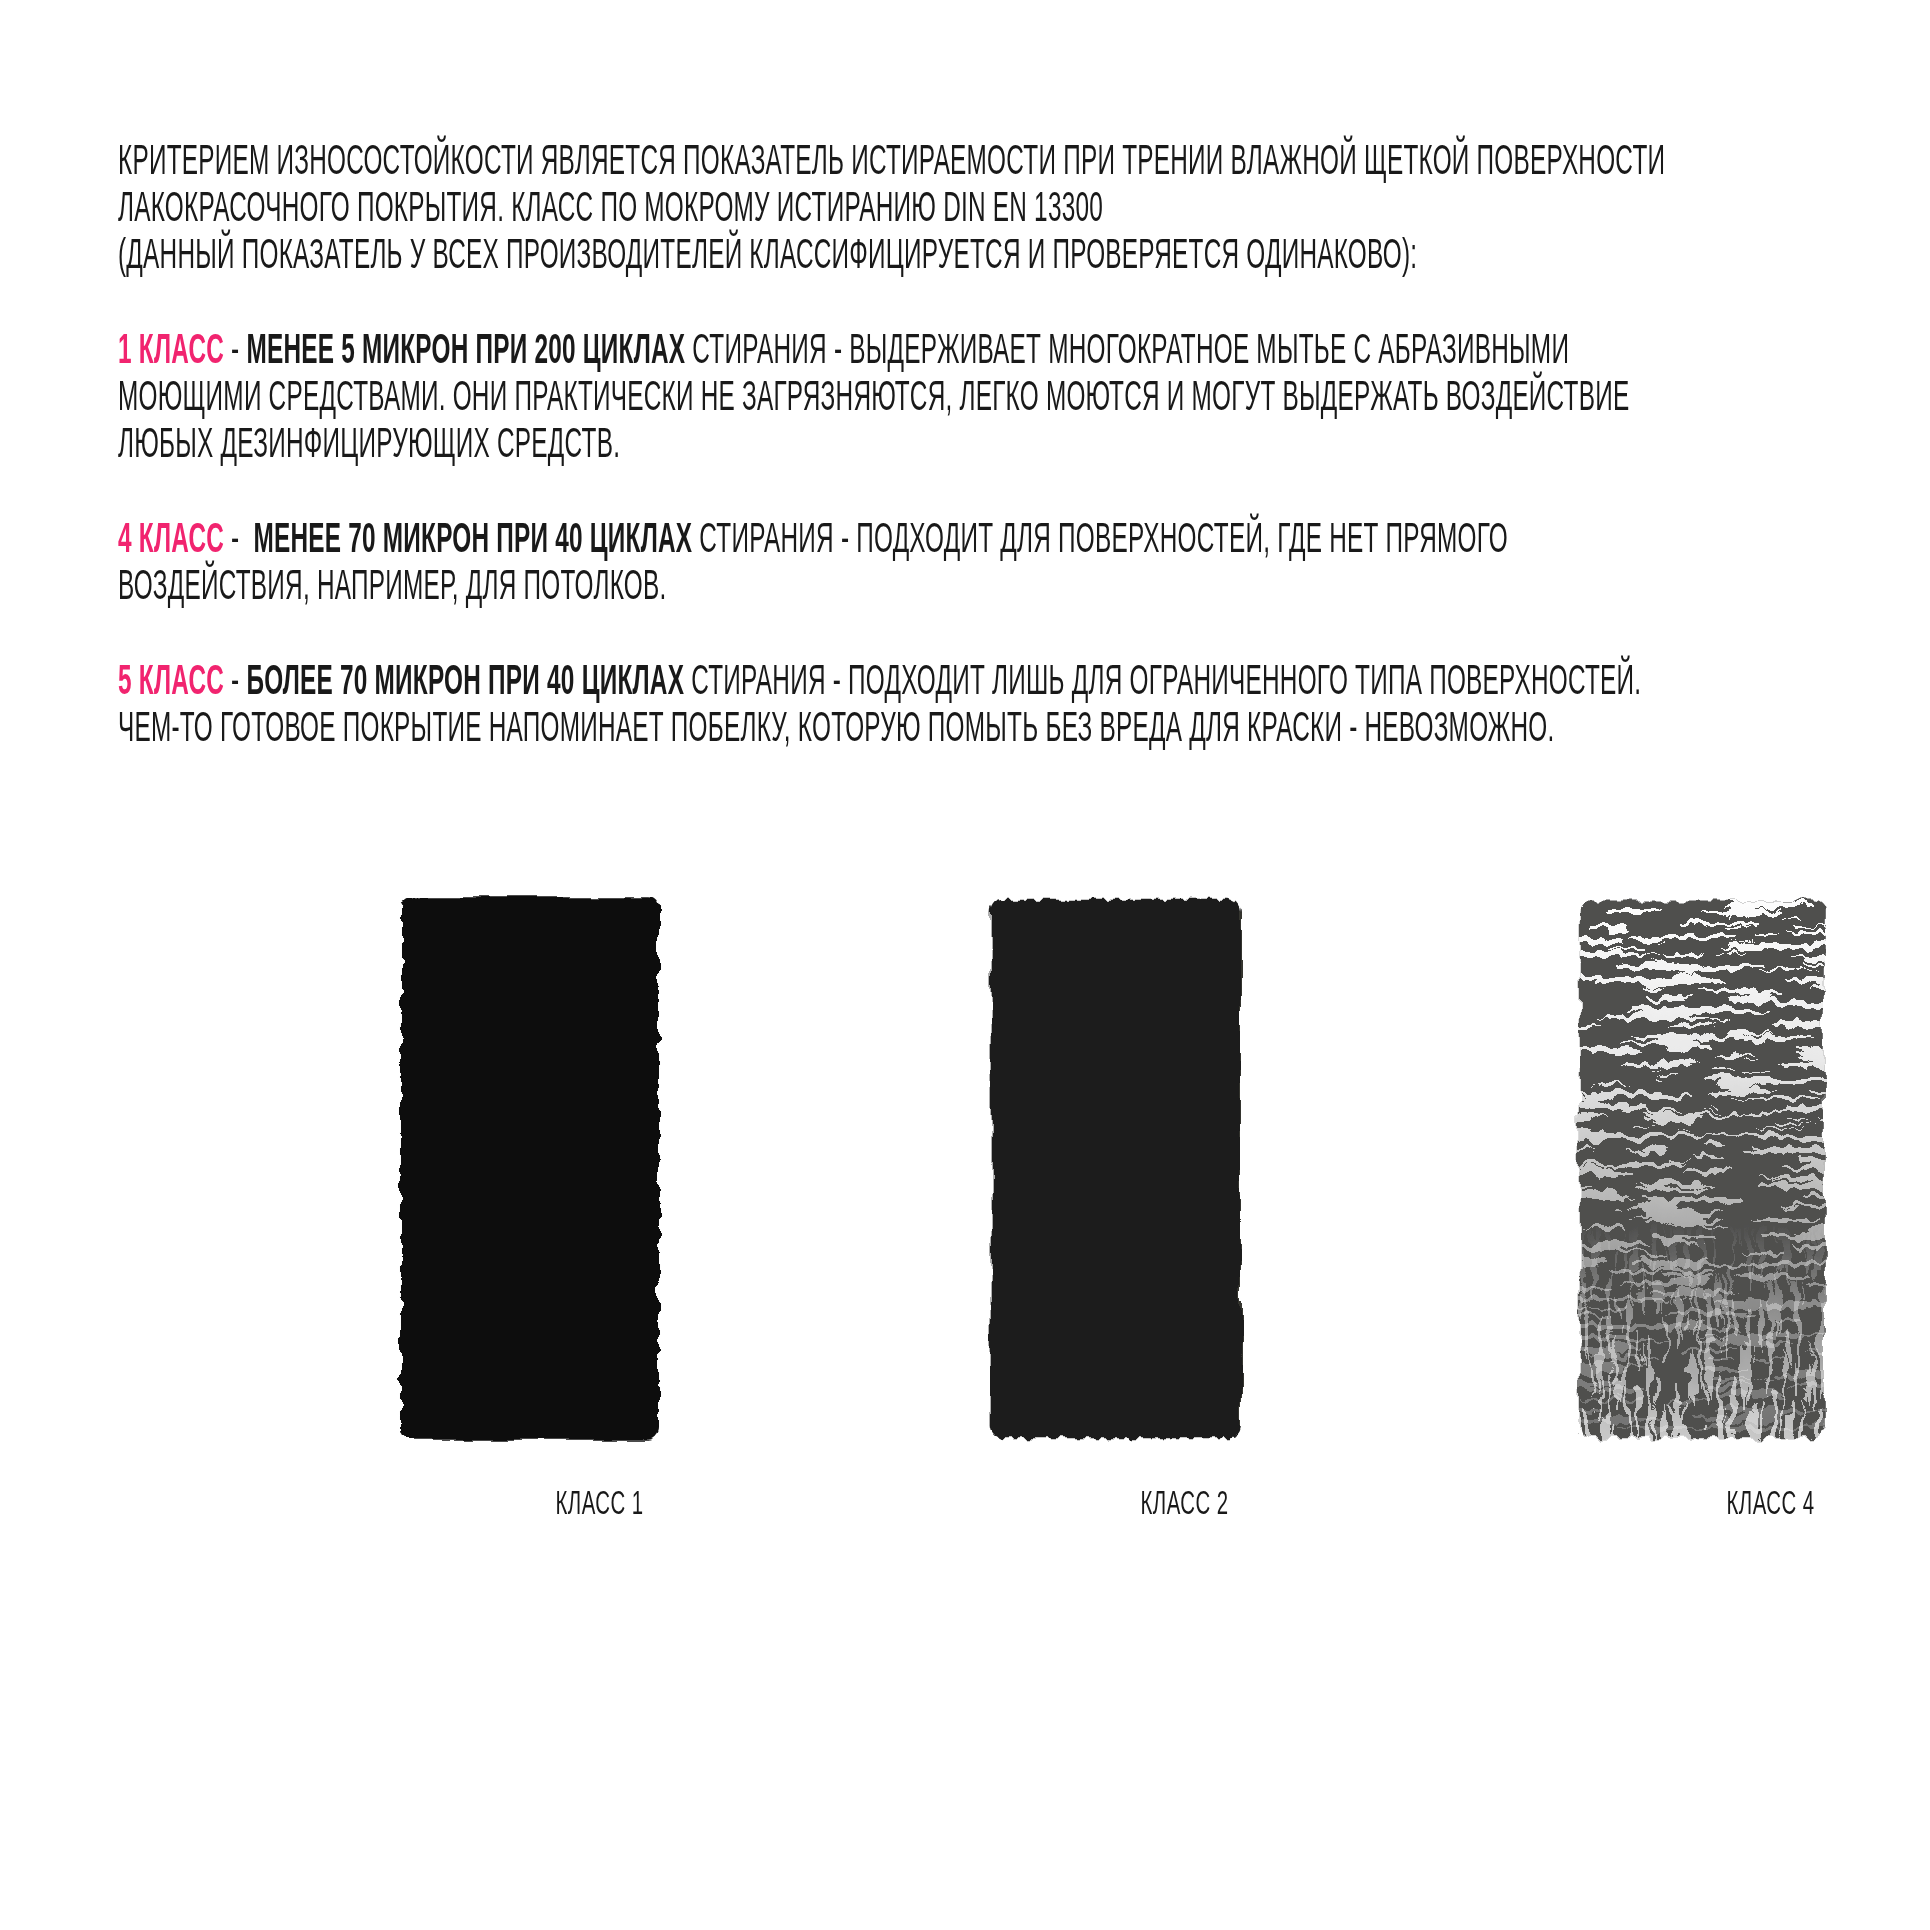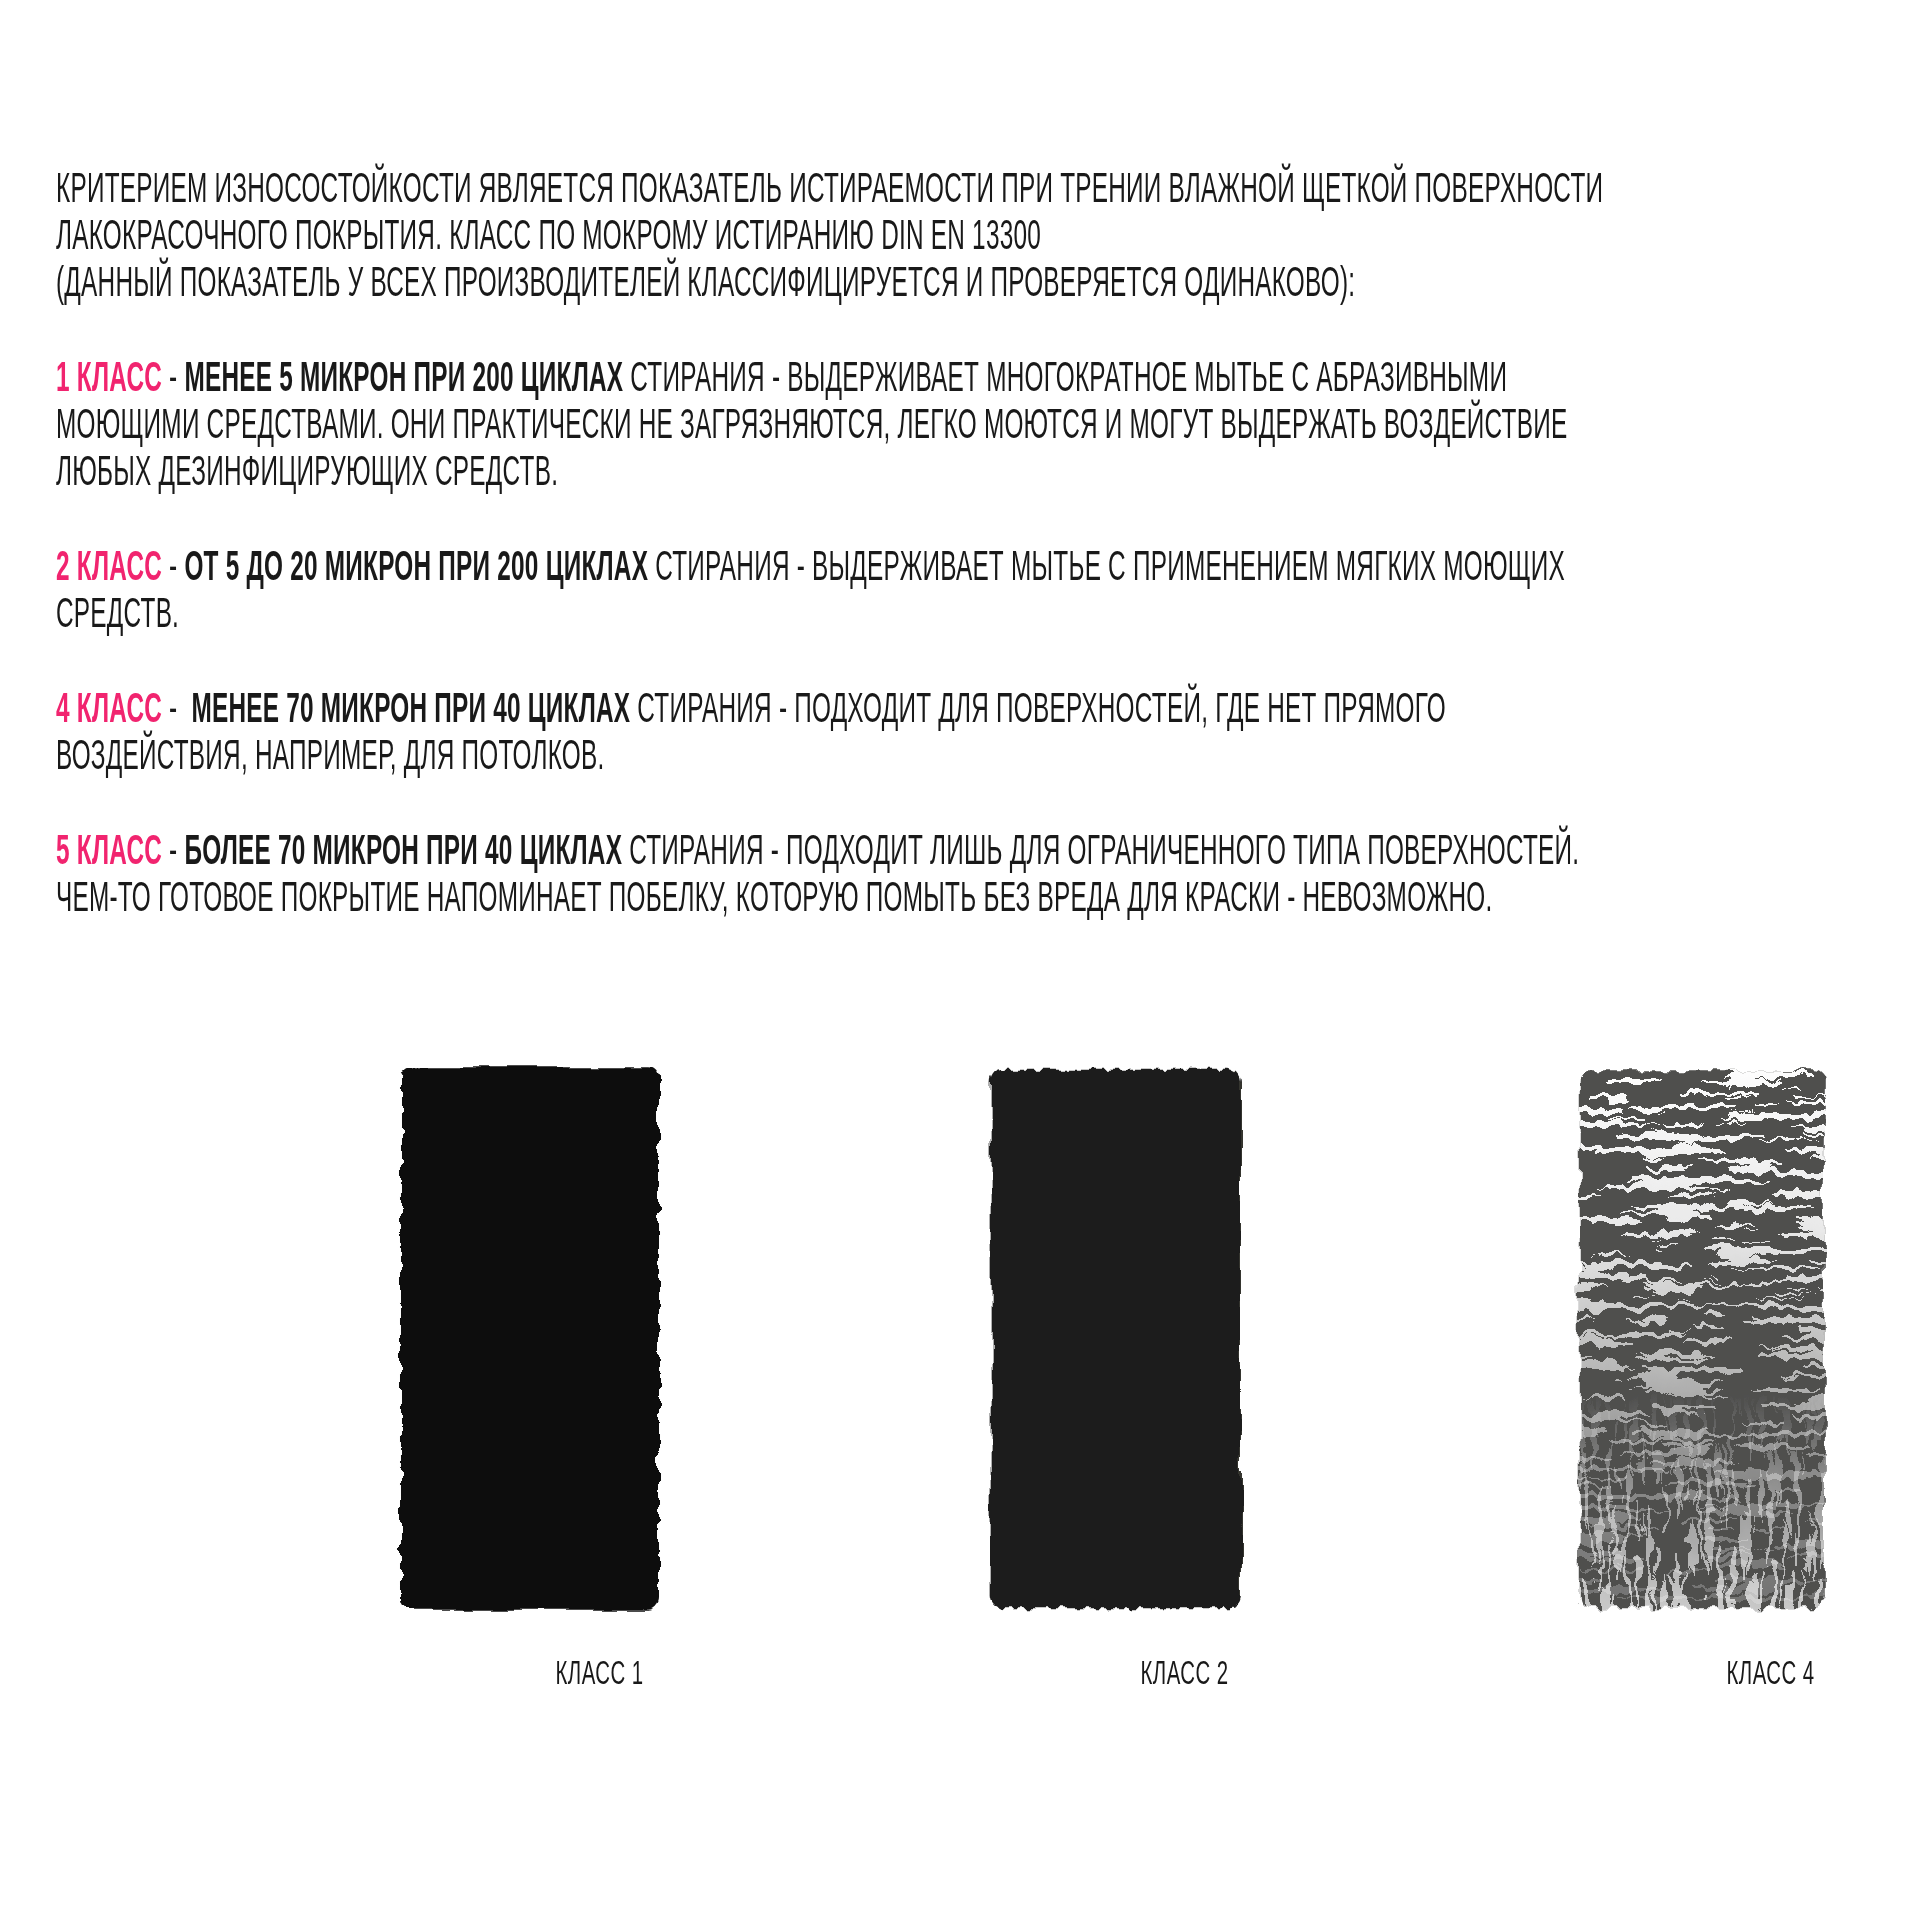--- a/index.html
+++ b/index.html
@@ -1,21 +1,21 @@
 <!DOCTYPE html>
 <html lang="ru" style="font-size:12.5px"><head>
 <meta charset="utf-8">
 <style>
   html,body{margin:0;padding:0;background:#ffffff;}
   body{
     width:1931px;height:1931px;overflow:hidden;position:relative;
     font-family:"Liberation Sans","DejaVu Sans",sans-serif;
     color:#191919;
   }
-  .content{padding:136px 0 0 56px;margin-top:28px;}
+  .content{padding:136px 0 0 118px;}
   
   .ln{
     white-space:pre;
     height:47px;line-height:47px;font-size:42px;font-weight:400;
     transform:scaleX(0.58);transform-origin:0 50%;
     letter-spacing:0.4px;
   }
   .t-bold{font-weight:700;}
   .accent{font-weight:700;color:#F1246F;}
   .class-block{margin-top:48px;}
@@ -160,24 +160,20 @@
     <div class="ln">ЛАКОКРАСОЧНОГО ПОКРЫТИЯ. КЛАСС ПО МОКРОМУ ИСТИРАНИЮ DIN EN 13300</div>
     <div class="ln">(ДАННЫЙ ПОКАЗАТЕЛЬ У ВСЕХ ПРОИЗВОДИТЕЛЕЙ КЛАССИФИЦИРУЕТСЯ И ПРОВЕРЯЕТСЯ ОДИНАКОВО):</div>
   </div>
 
   <div class="class-block">
     <div class="ln"><span class="accent">1 КЛАСС</span><span> - </span><span class="t-bold">МЕНЕЕ 5 МИКРОН ПРИ 200 ЦИКЛАХ</span><span> СТИРАНИЯ - ВЫДЕРЖИВАЕТ МНОГОКРАТНОЕ МЫТЬЕ С АБРАЗИВНЫМИ</span></div>
     <div class="ln">МОЮЩИМИ СРЕДСТВАМИ. ОНИ ПРАКТИЧЕСКИ НЕ ЗАГРЯЗНЯЮТСЯ, ЛЕГКО МОЮТСЯ И МОГУТ ВЫДЕРЖАТЬ ВОЗДЕЙСТВИЕ</div>
     <div class="ln">ЛЮБЫХ ДЕЗИНФИЦИРУЮЩИХ СРЕДСТВ.</div>
   </div>
 
-  <div class="class-block">
-    <div class="ln"><span class="accent">2 КЛАСС</span><span> - </span><span class="t-bold">ОТ 5 ДО 20 МИКРОН ПРИ 200 ЦИКЛАХ</span><span> СТИРАНИЯ - ВЫДЕРЖИВАЕТ МЫТЬЕ С ПРИМЕНЕНИЕМ МЯГКИХ МОЮЩИХ</span></div>
-    <div class="ln">СРЕДСТВ.</div>
-  </div>
 
 
   <div class="class-block">
     <div class="ln"><span class="accent">4 КЛАСС</span><span> -  </span><span class="t-bold">МЕНЕЕ 70 МИКРОН ПРИ 40 ЦИКЛАХ</span><span> СТИРАНИЯ - ПОДХОДИТ ДЛЯ ПОВЕРХНОСТЕЙ, ГДЕ НЕТ ПРЯМОГО</span></div>
     <div class="ln">ВОЗДЕЙСТВИЯ, НАПРИМЕР, ДЛЯ ПОТОЛКОВ.</div>
   </div>
 
   <div class="class-block">
     <div class="ln"><span class="accent">5 КЛАСС</span><span> - </span><span class="t-bold">БОЛЕЕ 70 МИКРОН ПРИ 40 ЦИКЛАХ</span><span> СТИРАНИЯ - ПОДХОДИТ ЛИШЬ ДЛЯ ОГРАНИЧЕННОГО ТИПА ПОВЕРХНОСТЕЙ.</span></div>
     <div class="ln">ЧЕМ-ТО ГОТОВОЕ ПОКРЫТИЕ НАПОМИНАЕТ ПОБЕЛКУ, КОТОРУЮ ПОМЫТЬ БЕЗ ВРЕДА ДЛЯ КРАСКИ - НЕВОЗМОЖНО.</div>

